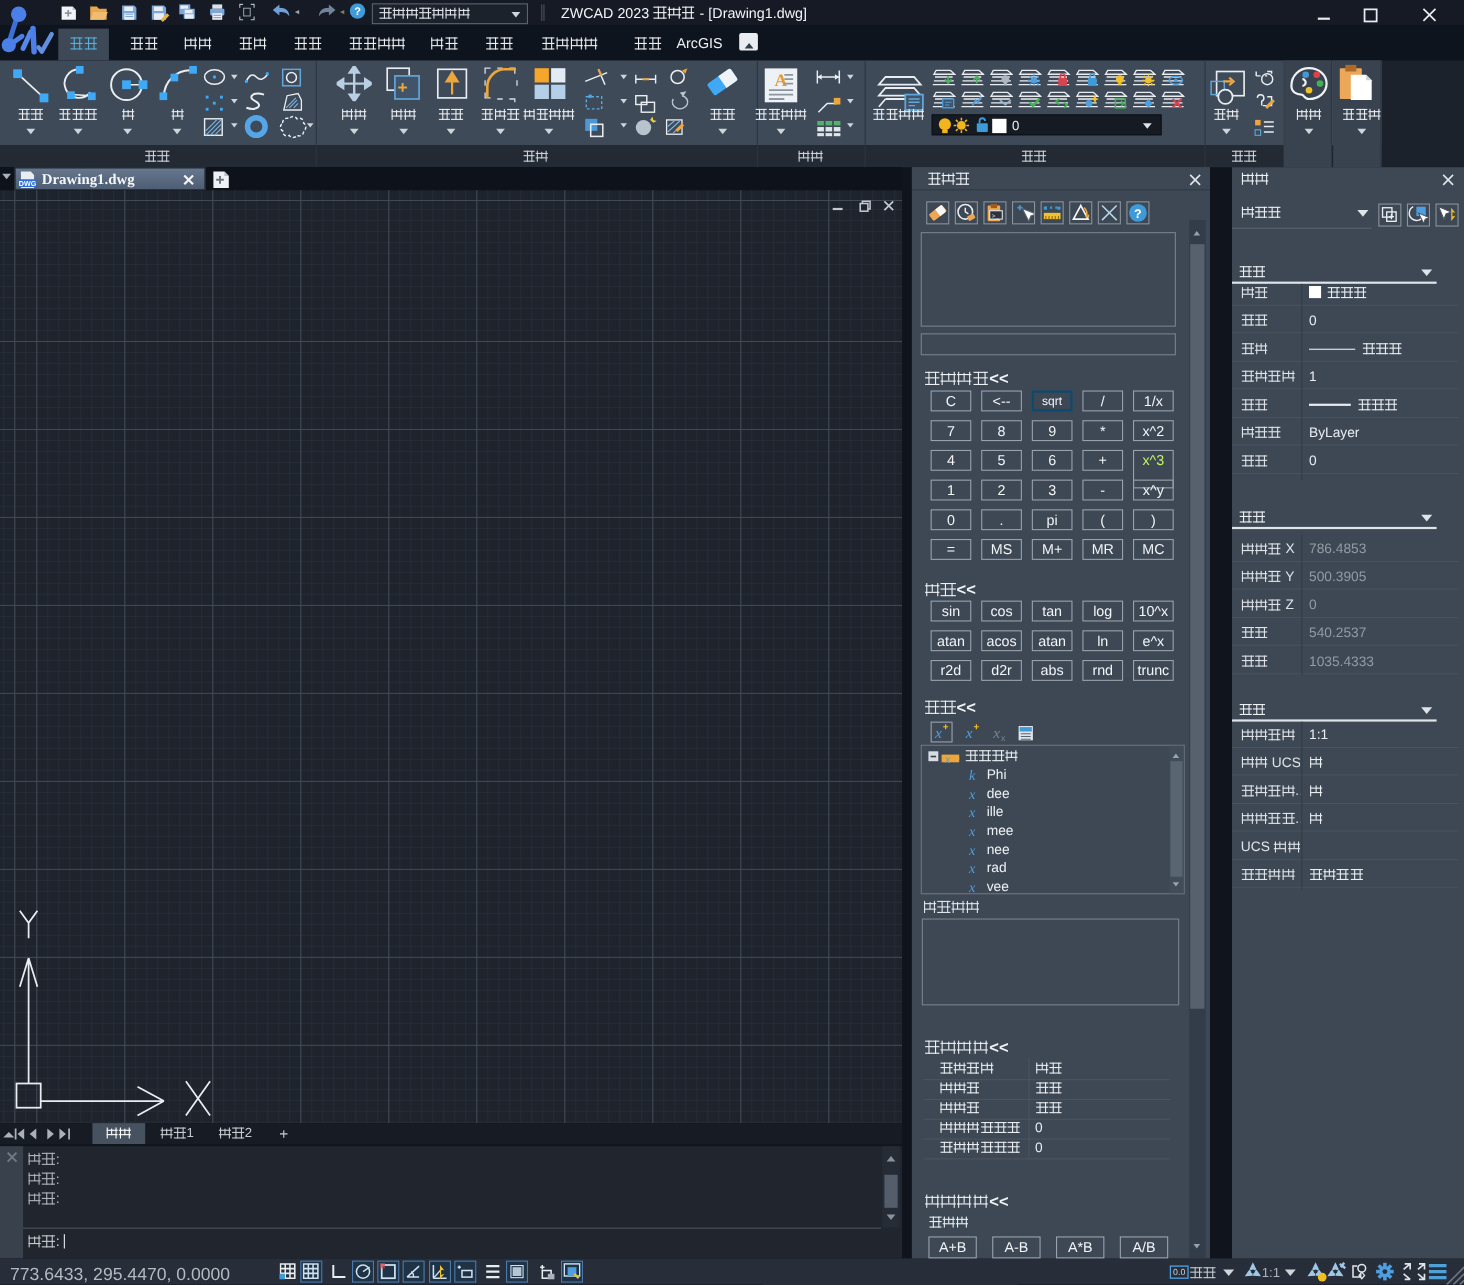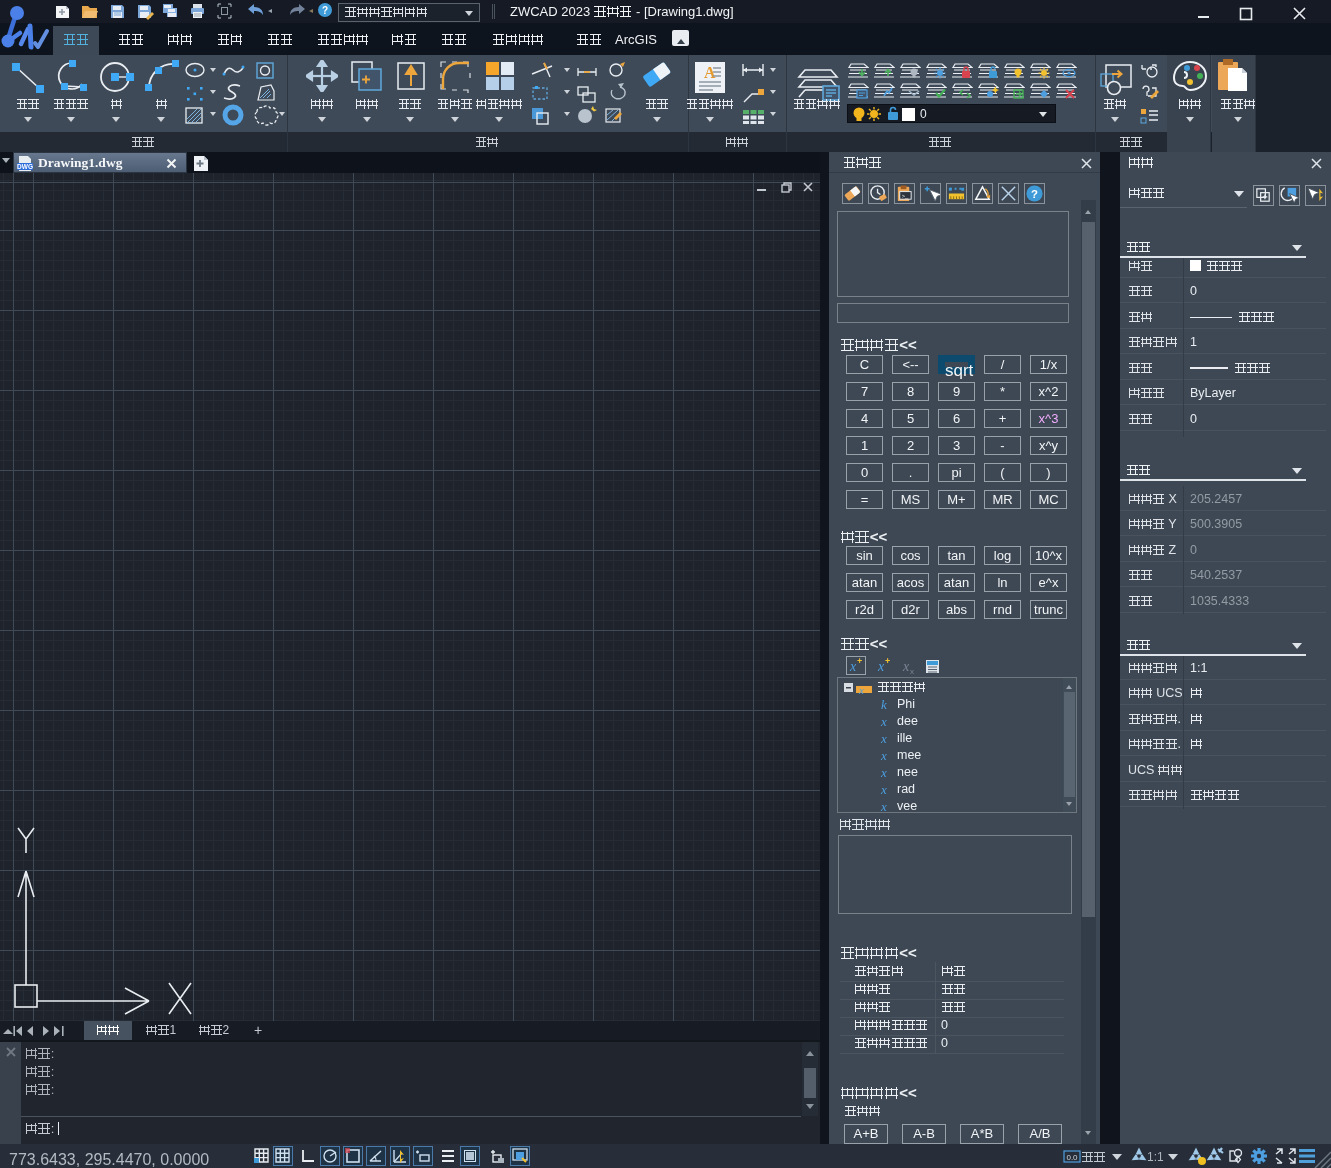--- a/index.html
+++ b/index.html
@@ -733,33 +733,33 @@
 <div class="a" style="left:837px;top:211px;width:232px;height:86px;border:1px solid #79818b"></div>
 <div class="a" style="left:837px;top:303px;width:232px;height:20px;border:1px solid #79818b"></div>
 <div class="a" style="left:1081px;top:200px;width:15px;height:944px;background:#333d49">
 <div class="a" style="left:4px;top:7px;width:0;height:0;border:3.5px solid transparent;border-bottom:4.5px solid #9aa2ac"></div>
 <div class="a" style="left:1px;top:22px;width:13px;height:695px;background:#57616e"></div>
 <div class="a" style="left:4px;top:931px;width:0;height:0;border:3.5px solid transparent;border-top:4.5px solid #9aa2ac"></div>
 </div>
 <div class="a" style="left:840px;top:336px;font-size:15px;font-weight:bold;color:#eef1f4"><i class="g"></i><i class="g2"></i><i class="g2"></i><i class="g"></i>&lt;&lt;</div>
 <div class="a" style="left:846px;top:355px;width:37px;height:19px;border:1px solid #99a1ab;color:#f2f4f6;font-size:13px;text-align:center;line-height:17px">C</div>
 <div class="a" style="left:892px;top:355px;width:37px;height:19px;border:1px solid #99a1ab;color:#f2f4f6;font-size:13px;text-align:center;line-height:17px">&lt;--</div>
-<div class="a" style="left:938px;top:355px;width:37px;height:19px;border:7px solid #0c4a6e;color:#f2f4f6;font-size:17px;text-align:center;line-height:17px">sqrt</div>
+<div class="a" style="left:938px;top:355px;width:37px;height:19px;border:2px solid #0c4a6e;color:#f2f4f6;font-size:11px;text-align:center;line-height:17px">sqrt</div>
 <div class="a" style="left:984px;top:355px;width:37px;height:19px;border:1px solid #99a1ab;color:#f2f4f6;font-size:13px;text-align:center;line-height:17px">/</div>
 <div class="a" style="left:1030px;top:355px;width:37px;height:19px;border:1px solid #99a1ab;color:#f2f4f6;font-size:13px;text-align:center;line-height:17px">1/x</div>
 <div class="a" style="left:846px;top:382px;width:37px;height:19px;border:1px solid #99a1ab;color:#f2f4f6;font-size:13px;text-align:center;line-height:17px">7</div>
 <div class="a" style="left:892px;top:382px;width:37px;height:19px;border:1px solid #99a1ab;color:#f2f4f6;font-size:13px;text-align:center;line-height:17px">8</div>
 <div class="a" style="left:938px;top:382px;width:37px;height:19px;border:1px solid #99a1ab;color:#f2f4f6;font-size:13px;text-align:center;line-height:17px">9</div>
 <div class="a" style="left:984px;top:382px;width:37px;height:19px;border:1px solid #99a1ab;color:#f2f4f6;font-size:13px;text-align:center;line-height:17px">*</div>
 <div class="a" style="left:1030px;top:382px;width:37px;height:19px;border:1px solid #99a1ab;color:#f2f4f6;font-size:13px;text-align:center;line-height:17px">x^2</div>
 <div class="a" style="left:846px;top:409px;width:37px;height:19px;border:1px solid #99a1ab;color:#f2f4f6;font-size:13px;text-align:center;line-height:17px">4</div>
 <div class="a" style="left:892px;top:409px;width:37px;height:19px;border:1px solid #99a1ab;color:#f2f4f6;font-size:13px;text-align:center;line-height:17px">5</div>
 <div class="a" style="left:938px;top:409px;width:37px;height:19px;border:1px solid #99a1ab;color:#f2f4f6;font-size:13px;text-align:center;line-height:17px">6</div>
 <div class="a" style="left:984px;top:409px;width:37px;height:19px;border:1px solid #99a1ab;color:#f2f4f6;font-size:13px;text-align:center;line-height:17px">+</div>
-<div class="a" style="left:1030px;top:409px;width:37px;height:19px;border:1px solid #99a1ab;color:#f0abfc;font-size:13px;text-align:center;line-height:17px">x^3</div>
+<div class="a" style="left:1030px;top:409px;width:37px;height:35px;border:1px solid #99a1ab;color:#bef264;font-size:13px;text-align:center;line-height:17px">x^3</div>
 <div class="a" style="left:846px;top:436px;width:37px;height:19px;border:1px solid #99a1ab;color:#f2f4f6;font-size:13px;text-align:center;line-height:17px">1</div>
 <div class="a" style="left:892px;top:436px;width:37px;height:19px;border:1px solid #99a1ab;color:#f2f4f6;font-size:13px;text-align:center;line-height:17px">2</div>
 <div class="a" style="left:938px;top:436px;width:37px;height:19px;border:1px solid #99a1ab;color:#f2f4f6;font-size:13px;text-align:center;line-height:17px">3</div>
 <div class="a" style="left:984px;top:436px;width:37px;height:19px;border:1px solid #99a1ab;color:#f2f4f6;font-size:13px;text-align:center;line-height:17px">-</div>
 <div class="a" style="left:1030px;top:436px;width:37px;height:19px;border:1px solid #99a1ab;color:#f2f4f6;font-size:13px;text-align:center;line-height:17px">x^y</div>
 <div class="a" style="left:846px;top:463px;width:37px;height:19px;border:1px solid #99a1ab;color:#f2f4f6;font-size:13px;text-align:center;line-height:17px">0</div>
 <div class="a" style="left:892px;top:463px;width:37px;height:19px;border:1px solid #99a1ab;color:#f2f4f6;font-size:13px;text-align:center;line-height:17px">.</div>
 <div class="a" style="left:938px;top:463px;width:37px;height:19px;border:1px solid #99a1ab;color:#f2f4f6;font-size:13px;text-align:center;line-height:17px">pi</div>
 <div class="a" style="left:984px;top:463px;width:37px;height:19px;border:1px solid #99a1ab;color:#f2f4f6;font-size:13px;text-align:center;line-height:17px">(</div>
 <div class="a" style="left:1030px;top:463px;width:37px;height:19px;border:1px solid #99a1ab;color:#f2f4f6;font-size:13px;text-align:center;line-height:17px">)</div>
@@ -903,21 +903,21 @@
 <div class="a" style="left:1190px;top:386px;font-size:12.5px;color:#e9edf1">ByLayer</div>
 <div class="a" style="left:1120px;top:404px;width:206px;height:1px;background:#49525d"></div>
 <div class="a" style="left:1128px;top:412px;width:54px;height:16px;overflow:hidden;white-space:nowrap;font-size:12.5px;color:#dfe3e8"><i class="g"></i><i class="g"></i></div>
 <div class="a" style="left:1190px;top:412px;font-size:12.5px;color:#e9edf1">0</div>
 <div class="a" style="left:1120px;top:430px;width:206px;height:1px;background:#49525d"></div>
 <div class="a" style="left:1183px;top:258px;width:1px;height:179px;background:#333c46"></div>
 <div class="a" style="left:1126px;top:463px;font-size:12.5px;font-weight:bold;color:#eef1f4"><i class="g"></i><i class="g"></i></div>
 <div class="a" style="left:1292px;top:468px;width:0;height:0;border:5px solid transparent;border-top:6px solid #dfe4ea"></div>
 <div class="a" style="left:1120px;top:479px;width:186px;height:2px;background:#dfe4ea"></div>
 <div class="a" style="left:1128px;top:492px;width:54px;height:16px;overflow:hidden;white-space:nowrap;font-size:12.5px;color:#dfe3e8"><i class="g2"></i><i class="g2"></i><i class="g"></i> X</div>
-<div class="a" style="left:1190px;top:492px;font-size:12.5px;color:#939ba4">205.2457</div>
+<div class="a" style="left:1190px;top:492px;font-size:12.5px;color:#939ba4">786.4853</div>
 <div class="a" style="left:1120px;top:510px;width:206px;height:1px;background:#49525d"></div>
 <div class="a" style="left:1128px;top:517px;width:54px;height:16px;overflow:hidden;white-space:nowrap;font-size:12.5px;color:#dfe3e8"><i class="g2"></i><i class="g2"></i><i class="g"></i> Y</div>
 <div class="a" style="left:1190px;top:517px;font-size:12.5px;color:#939ba4">500.3905</div>
 <div class="a" style="left:1120px;top:535px;width:206px;height:1px;background:#49525d"></div>
 <div class="a" style="left:1128px;top:543px;width:54px;height:16px;overflow:hidden;white-space:nowrap;font-size:12.5px;color:#dfe3e8"><i class="g2"></i><i class="g2"></i><i class="g"></i> Z</div>
 <div class="a" style="left:1190px;top:543px;font-size:12.5px;color:#939ba4">0</div>
 <div class="a" style="left:1120px;top:561px;width:206px;height:1px;background:#49525d"></div>
 <div class="a" style="left:1128px;top:568px;width:54px;height:16px;overflow:hidden;white-space:nowrap;font-size:12.5px;color:#dfe3e8"><i class="g"></i><i class="g"></i></div>
 <div class="a" style="left:1190px;top:568px;font-size:12.5px;color:#939ba4">540.2537</div>
 <div class="a" style="left:1120px;top:586px;width:206px;height:1px;background:#49525d"></div>

